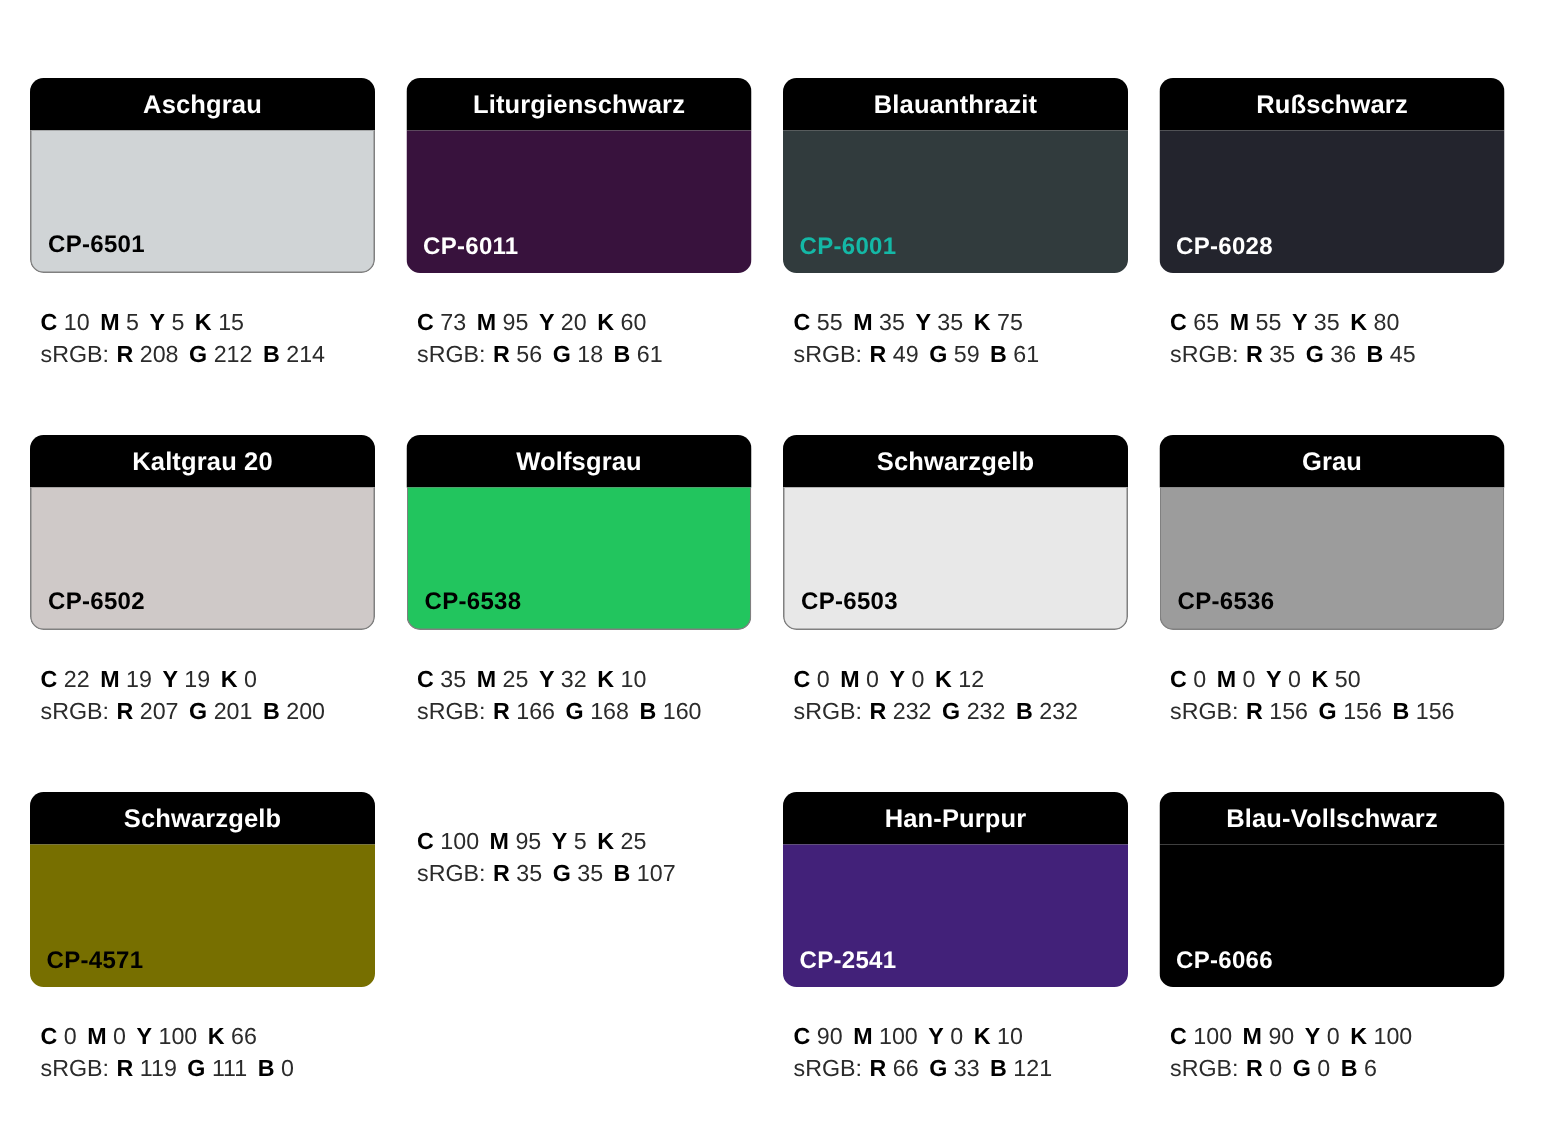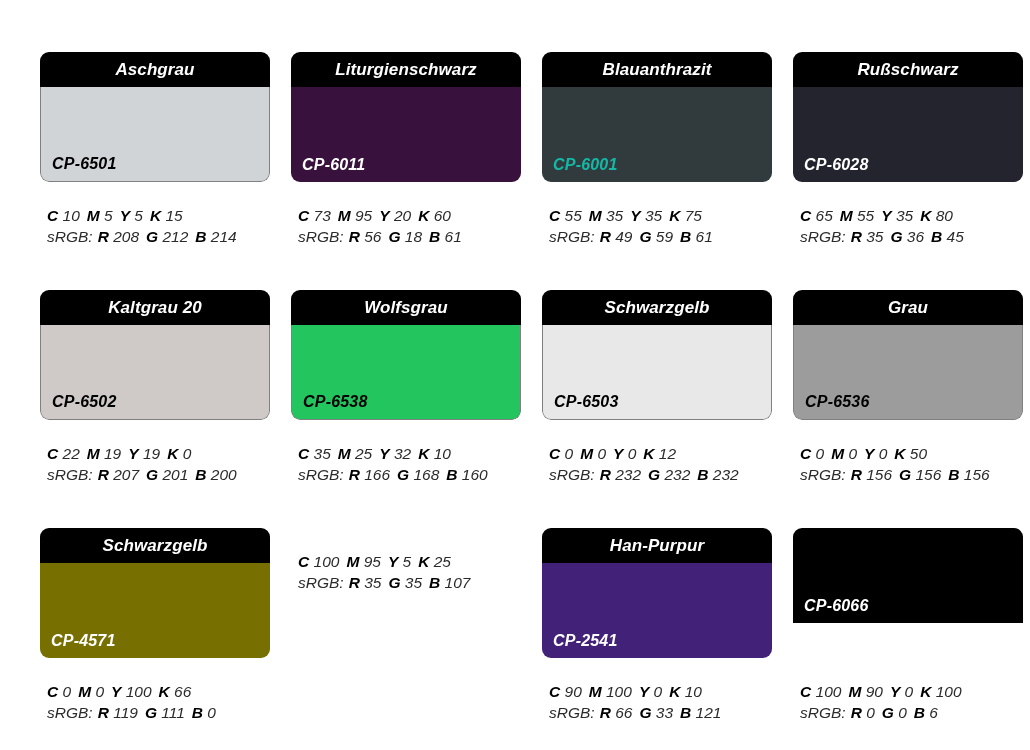--- a/index.html
+++ b/index.html
@@ -14,28 +14,27 @@
     overflow: hidden;
   }
   #sheet {
     position: relative;
     width: 1030px;
     height: 750px;
     background: #ffffff;
   }
   .grid {
     position: absolute;
-    left: 40px;
+    left: 20px;
     top: 52px;
     width: 990px;
     display: grid;
     grid-template-columns: repeat(4, 230px);
     column-gap: 21px;
     row-gap: 43px;
-    font-style: italic;
   }
   .swatch-cell {
     width: 230px;
   }
   .card {
     position: relative;
     width: 230px;
     height: 130px;
     border-radius: 9px;
     overflow: hidden;
@@ -225,21 +224,21 @@
           <div class="spec-line"><span class="pair"><span class="lbl">C</span> <span class="val">0</span></span><span class="pair"><span class="lbl">M</span> <span class="val">0</span></span><span class="pair"><span class="lbl">Y</span> <span class="val">0</span></span><span class="pair"><span class="lbl">K</span> <span class="val">50</span></span></div>
           <div class="spec-line"><span class="prefix">sRGB:</span><span class="pair"><span class="lbl">R</span> <span class="val">156</span></span><span class="pair"><span class="lbl">G</span> <span class="val">156</span></span><span class="pair"><span class="lbl">B</span> <span class="val">156</span></span></div>
         </div>
       </div>
       <div class="swatch-cell">
         <div class="card">
           <div class="card-header">
             <span class="card-header-title">Schwarzgelb</span>
           </div>
           <div class="card-body" style="background: rgb(119, 111, 0);">
-            <span class="card-code" style="color: #ffffff;">CP-4571</span>
+            <span class="card-code" style="color: #000000;">CP-4571</span>
           </div>
         </div>
         <div class="specs">
           <div class="spec-line"><span class="pair"><span class="lbl">C</span> <span class="val">0</span></span><span class="pair"><span class="lbl">M</span> <span class="val">0</span></span><span class="pair"><span class="lbl">Y</span> <span class="val">100</span></span><span class="pair"><span class="lbl">K</span> <span class="val">66</span></span></div>
           <div class="spec-line"><span class="prefix">sRGB:</span><span class="pair"><span class="lbl">R</span> <span class="val">119</span></span><span class="pair"><span class="lbl">G</span> <span class="val">111</span></span><span class="pair"><span class="lbl">B</span> <span class="val">0</span></span></div>
         </div>
       </div>
       <div class="swatch-cell">
         <div class="specs">
           <div class="spec-line"><span class="pair"><span class="lbl">C</span> <span class="val">100</span></span><span class="pair"><span class="lbl">M</span> <span class="val">95</span></span><span class="pair"><span class="lbl">Y</span> <span class="val">5</span></span><span class="pair"><span class="lbl">K</span> <span class="val">25</span></span></div>
@@ -255,20 +254,23 @@
             <span class="card-code" style="color: rgb(255, 255, 255);">CP-2541</span>
           </div>
         </div>
         <div class="specs">
           <div class="spec-line"><span class="pair"><span class="lbl">C</span> <span class="val">90</span></span><span class="pair"><span class="lbl">M</span> <span class="val">100</span></span><span class="pair"><span class="lbl">Y</span> <span class="val">0</span></span><span class="pair"><span class="lbl">K</span> <span class="val">10</span></span></div>
           <div class="spec-line"><span class="prefix">sRGB:</span><span class="pair"><span class="lbl">R</span> <span class="val">66</span></span><span class="pair"><span class="lbl">G</span> <span class="val">33</span></span><span class="pair"><span class="lbl">B</span> <span class="val">121</span></span></div>
         </div>
       </div>
       <div class="swatch-cell">
         <div class="card">
+          <div class="card-header">
+            <span class="card-header-title">Blau-Vollschwarz</span>
+          </div>
           <div class="card-body" style="background: #000000;">
             <span class="card-code" style="color: rgb(255, 255, 255);">CP-6066</span>
           </div>
         </div>
         <div class="specs">
           <div class="spec-line"><span class="pair"><span class="lbl">C</span> <span class="val">100</span></span><span class="pair"><span class="lbl">M</span> <span class="val">90</span></span><span class="pair"><span class="lbl">Y</span> <span class="val">0</span></span><span class="pair"><span class="lbl">K</span> <span class="val">100</span></span></div>
           <div class="spec-line"><span class="prefix">sRGB:</span><span class="pair"><span class="lbl">R</span> <span class="val">0</span></span><span class="pair"><span class="lbl">G</span> <span class="val">0</span></span><span class="pair"><span class="lbl">B</span> <span class="val">6</span></span></div>
         </div>
       </div>
     </div>

